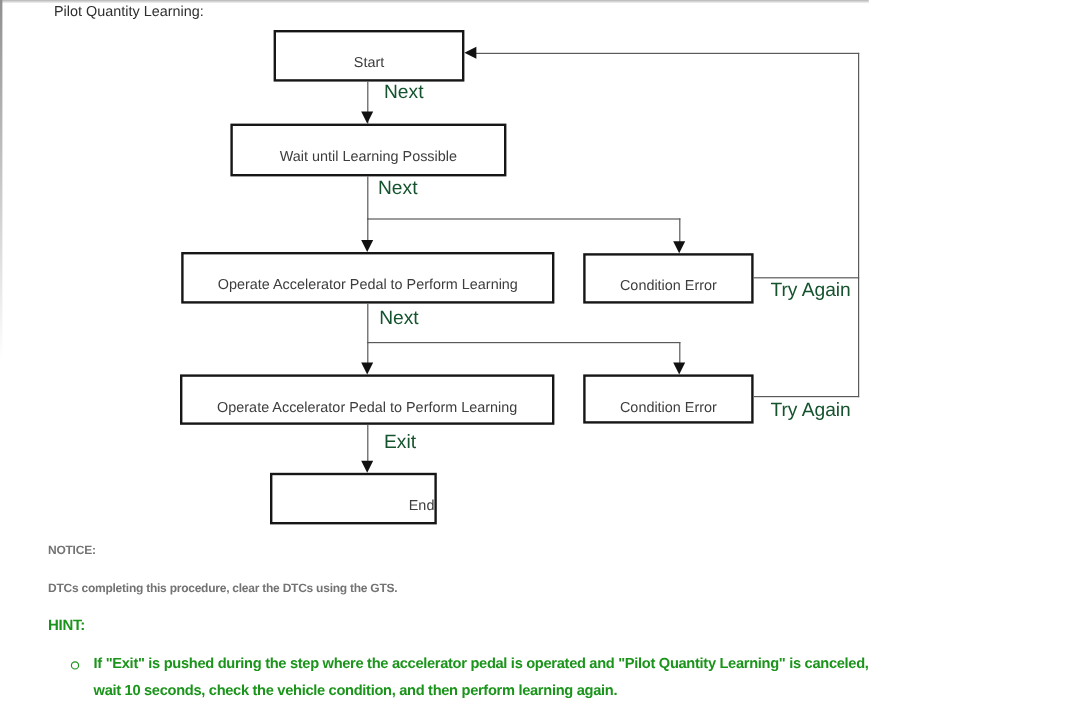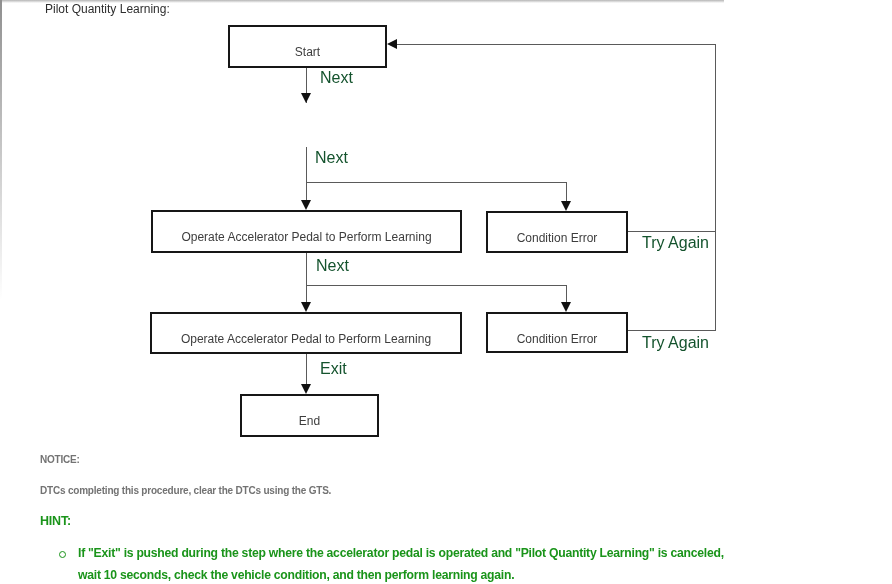--- a/index.html
+++ b/index.html
@@ -90,32 +90,33 @@
     line-height: 21.5px;
     color: #1A941A;
   }
   
   .box-start   { left: 228px; top: 25px;  width: 159px; height: 43px; }
   .box-wait    { left: 192px; top: 103px; width: 230px; height: 44px; }
   .box-op1     { left: 151px; top: 210px; width: 311px; height: 43px; }
   .box-ce1     { left: 486px; top: 211px; width: 142px; height: 42px; }
   .box-op2     { left: 150px; top: 312px; width: 312px; height: 42px; }
   .box-ce2     { left: 486px; top: 312px; width: 142px; height: 41px; }
-  .box-end     { left: 240px; top: 394px; width: 139px; height: 43px; }
+  .box-end     { left: 225px; top: 394px; width: 139px; height: 43px; text-align: right; }
 </style>
 </head>
 <body>
 
 <div class="stage">
   <div class="edge-top"></div>
   <div class="edge-left"></div>
 
   <div class="title">Pilot Quantity Learning:</div>
 
   <div class="box box-start">Start</div>
+  <div class="box box-wait">Wait until Learning Possible</div>
   <div class="box box-op1">Operate Accelerator Pedal to Perform Learning</div>
   <div class="box box-ce1">Condition Error</div>
   <div class="box box-op2">Operate Accelerator Pedal to Perform Learning</div>
   <div class="box box-ce2">Condition Error</div>
   <div class="box box-end">End</div>
 
   <div class="vline" style="left:306px; top:68px; height:35px;"></div>
   <div class="arrow-down" style="left:301px; top:93px;"></div>
   <div class="lbl" style="left:320px; top:69px;">Next</div>
 

